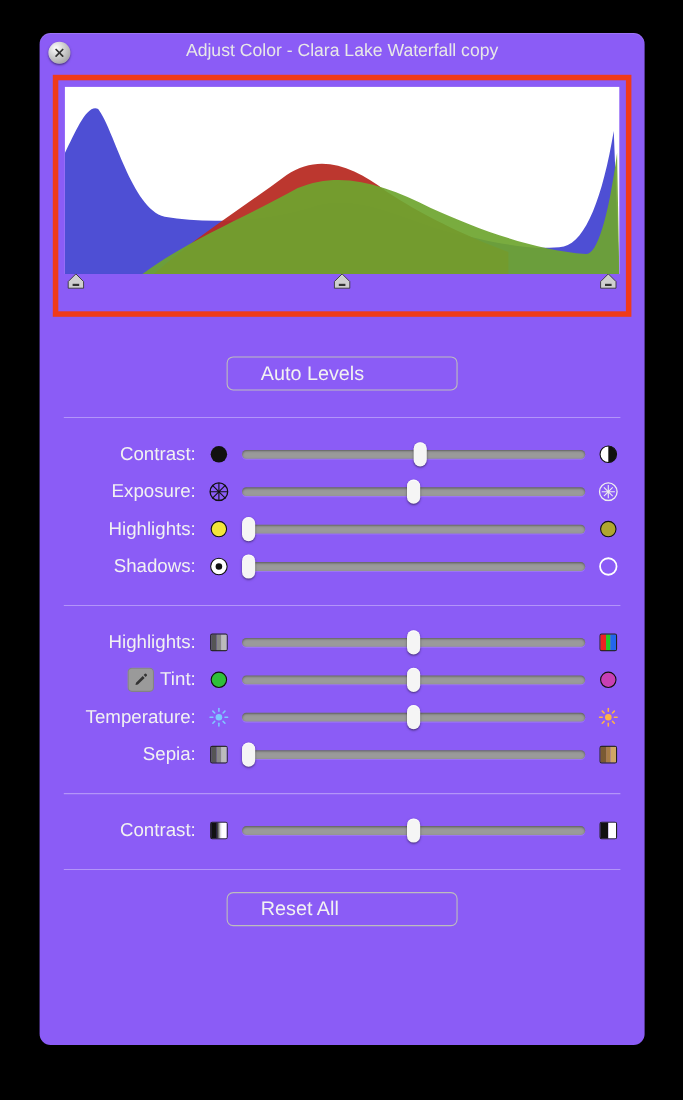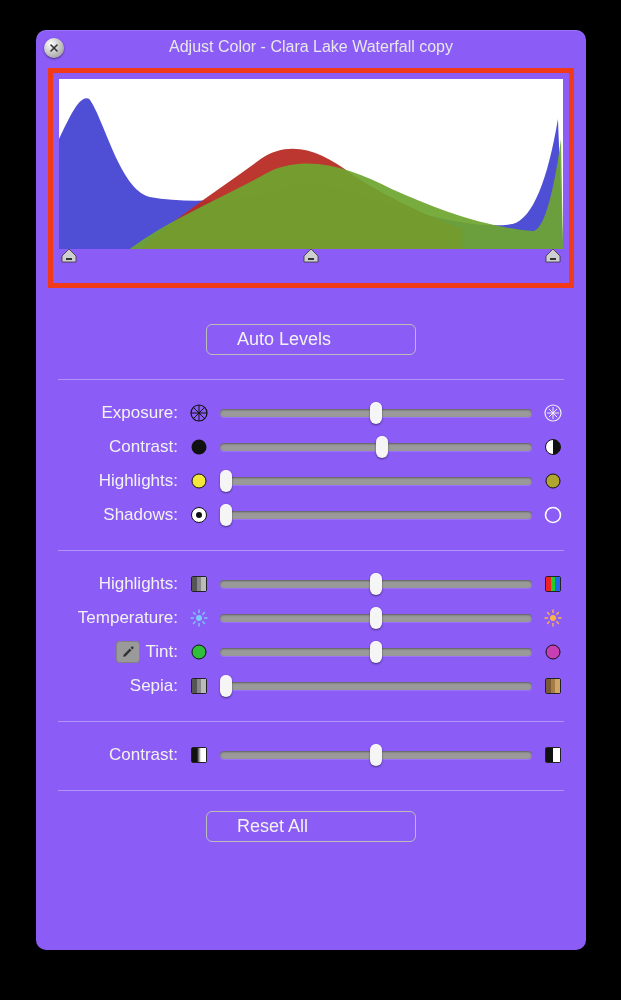--- a/index.html
+++ b/index.html
@@ -226,20 +226,40 @@
     <div class="auto-levels-row">
       <button class="pill-btn">Auto Levels</button>
     </div>
 
     <hr class="sep">
 
     <div class="sliders">
 
       <div class="slider-row">
         <div class="slider-label">
+            <span>Contrast:</span>
+          </div>
+        <div class="icon-cell">
+          <svg viewBox="0 0 18 18">
+              <circle cx="9" cy="9" r="7.5" fill="#111"></circle>
+            </svg>
+        </div>
+        <div class="track">
+            <div class="thumb" style="left:52%"></div>
+          </div>
+        <div class="icon-cell">
+          <svg viewBox="0 0 18 18">
+              <circle cx="9" cy="9" r="7.5" fill="#fff" stroke="#111"></circle>
+              <path d="M9 1.5 A7.5 7.5 0 0 1 9 16.5 Z" fill="#111"></path>
+            </svg>
+        </div>
+      </div>
+
+      <div class="slider-row">
+        <div class="slider-label">
             <span>Exposure:</span>
           </div>
         <div class="icon-cell">
           <svg viewBox="0 0 18 18">
               <circle cx="9" cy="9" r="8" fill="none" stroke="#111" stroke-width="1.2"></circle>
               <g stroke="#111" stroke-width="1">
             <line x1="9" y1="1" x2="9" y2="17"></line>
                 <line x1="1" y1="9" x2="17" y2="9"></line>
                 <line x1="3" y1="3" x2="15" y2="15"></line>
                 <line x1="15" y1="3" x2="3" y2="15"></line>
@@ -257,40 +277,20 @@
                 <line x1="3" y1="9" x2="15" y2="9"></line>
                 <line x1="5" y1="5" x2="13" y2="13"></line>
                 <line x1="13" y1="5" x2="5" y2="13"></line>
               </g>
             </svg>
         </div>
       </div>
 
       <div class="slider-row">
         <div class="slider-label">
-            <span>Contrast:</span>
-          </div>
-        <div class="icon-cell">
-          <svg viewBox="0 0 18 18">
-              <circle cx="9" cy="9" r="7.5" fill="#111"></circle>
-            </svg>
-        </div>
-        <div class="track">
-            <div class="thumb" style="left:52%"></div>
-          </div>
-        <div class="icon-cell">
-          <svg viewBox="0 0 18 18">
-              <circle cx="9" cy="9" r="7.5" fill="#fff" stroke="#111"></circle>
-              <path d="M9 1.5 A7.5 7.5 0 0 1 9 16.5 Z" fill="#111"></path>
-            </svg>
-        </div>
-      </div>
-
-      <div class="slider-row">
-        <div class="slider-label">
             <span>Highlights:</span>
           </div>
         <div class="icon-cell">
           <svg viewBox="0 0 18 18">
               <circle cx="9" cy="9" r="7" fill="#f4e63a" stroke="#111"></circle>
             </svg>
         </div>
         <div class="track">
             <div class="thumb" style="left:2%"></div>
           </div>
@@ -340,20 +340,44 @@
         </div>
         <div class="track">
             <div class="thumb" style="left:50%"></div>
           </div>
         <div class="icon-cell">
           <div class="swatch">
               <div style="background:#e22"></div>
               <div style="background:#2c2"></div>
               <div style="background:#26e"></div>
             </div>
+        </div>
+      </div>
+
+      <div class="slider-row">
+        <div class="slider-label">
+          <span class="eyedrop">
+            <svg viewBox="0 0 16 16" width="14" height="14">
+              <path d="M12.5 1.5 a2 2 0 0 1 2 2 l-1.5 1.5 l-2-2 z M10 4 l2 2 l-7 7 l-2.5 .5 l.5-2.5 z" fill="#333"></path>
+            </svg>
+          </span>
+          <span>Tint:</span>
+        </div>
+        <div class="icon-cell">
+          <svg viewBox="0 0 18 18">
+              <circle cx="9" cy="9" r="7" fill="#2fbf3a" stroke="#111"></circle>
+            </svg>
+        </div>
+        <div class="track">
+            <div class="thumb" style="left:50%"></div>
+          </div>
+        <div class="icon-cell">
+          <svg viewBox="0 0 18 18">
+              <circle cx="9" cy="9" r="7" fill="#c83fb4" stroke="#111"></circle>
+            </svg>
         </div>
       </div>
 
       <div class="slider-row">
         <div class="slider-label">
             <span>Temperature:</span>
           </div>
         <div class="icon-cell">
           <svg viewBox="0 0 18 18">
               <circle cx="9" cy="9" r="3" fill="#7fc8ff"></circle>
@@ -384,44 +408,20 @@
                 <line x1="12.8" y1="12.8" x2="14.5" y2="14.5"></line>
                 <line x1="14.5" y1="3.5" x2="12.8" y2="5.2"></line>
                 <line x1="5.2" y1="12.8" x2="3.5" y2="14.5"></line>
               </g>
             </svg>
         </div>
       </div>
 
       <div class="slider-row">
         <div class="slider-label">
-          <span class="eyedrop">
-            <svg viewBox="0 0 16 16" width="14" height="14">
-              <path d="M12.5 1.5 a2 2 0 0 1 2 2 l-1.5 1.5 l-2-2 z M10 4 l2 2 l-7 7 l-2.5 .5 l.5-2.5 z" fill="#333"></path>
-            </svg>
-          </span>
-          <span>Tint:</span>
-        </div>
-        <div class="icon-cell">
-          <svg viewBox="0 0 18 18">
-              <circle cx="9" cy="9" r="7" fill="#2fbf3a" stroke="#111"></circle>
-            </svg>
-        </div>
-        <div class="track">
-            <div class="thumb" style="left:50%"></div>
-          </div>
-        <div class="icon-cell">
-          <svg viewBox="0 0 18 18">
-              <circle cx="9" cy="9" r="7" fill="#c83fb4" stroke="#111"></circle>
-            </svg>
-        </div>
-      </div>
-
-      <div class="slider-row">
-        <div class="slider-label">
             <span>Sepia:</span>
           </div>
         <div class="icon-cell">
           <div class="swatch">
               <div style="background:#555"></div>
               <div style="background:#888"></div>
               <div style="background:#bbb"></div>
             </div>
         </div>
         <div class="track">

